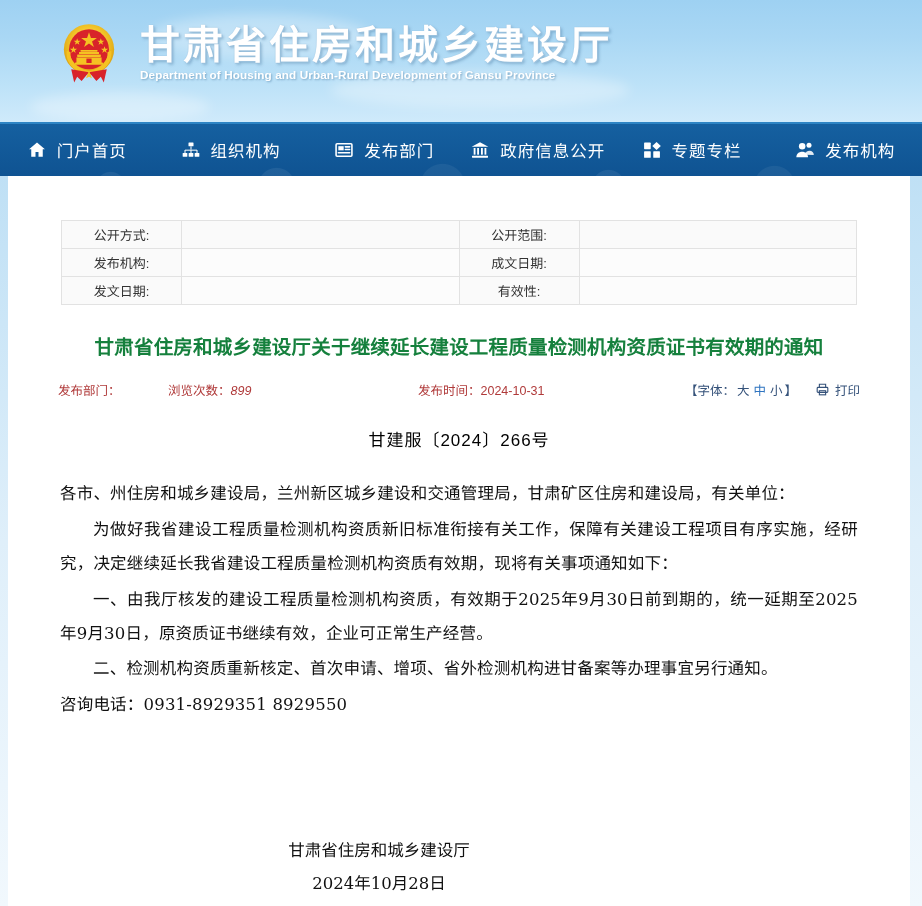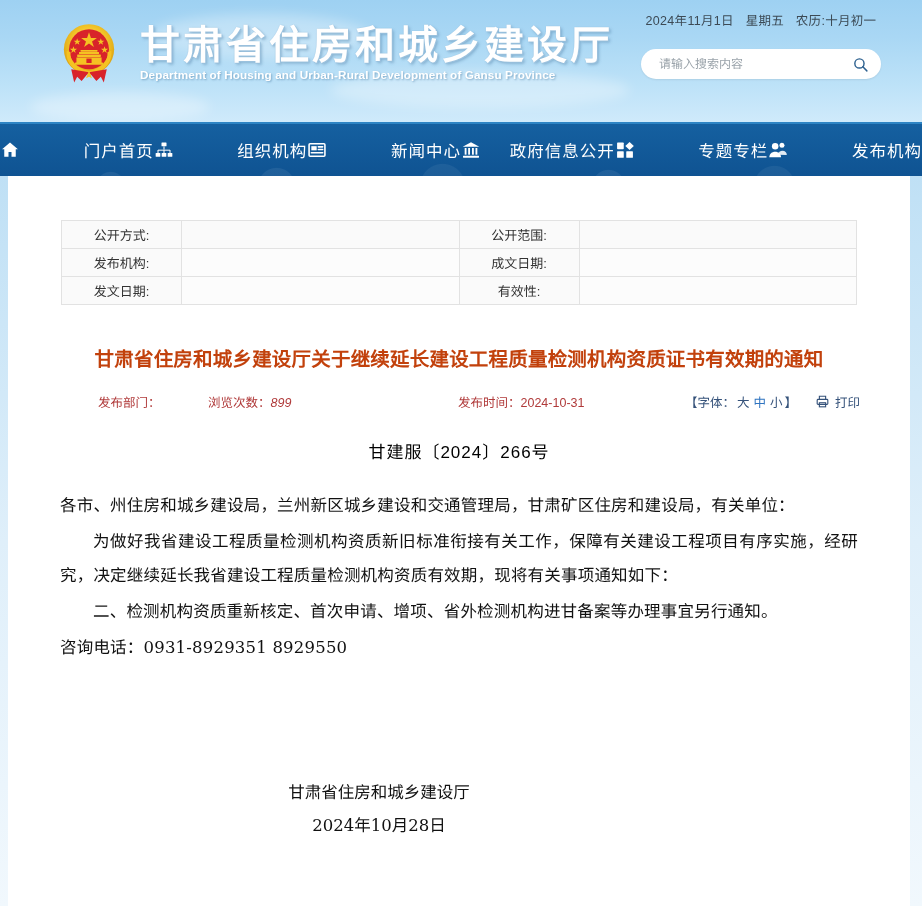--- a/index.html
+++ b/index.html
@@ -132,21 +132,21 @@
       linear-gradient(180deg, #1560a0 0%, #0f5392 100%);
     border-top: 2px solid #2d84c4;
     display: flex;
     align-items: center;
     overflow: hidden;
   }
   .nav-item {
     flex: 1;
     display: flex;
     align-items: center;
-    justify-content: space-between;
+    justify-content: center;
     gap: 10px;
     color: #ffffff;
     font-size: 16.5px;
     letter-spacing: 1px;
     cursor: pointer;
     height: 100%;
     text-decoration: none;
     white-space: nowrap;
   }
   .nav-icon {
@@ -193,41 +193,41 @@
     text-align: center;
     background: #fafafa;
     color: #333;
     white-space: nowrap;
   }
   .meta-table td.val { background: #fcfcfc; }
   .meta-table tr:first-child td.val { background: #fafafa; }
 
   
   .article-title {
-    margin-top: 40px;
+    margin-top: 28px;
     text-align: center;
     font-size: 19.5px;
     font-weight: 700;
-    color: #c2410c;
+    color: #15803d;
     letter-spacing: 0.2px;
     line-height: 1.5;
     font-family: "DejaVu Sans", "Liberation Sans", sans-serif;
   }
 
   
   .meta-bar {
     margin-top: 14px;
     height: 26px;
     display: flex;
     align-items: center;
     font-size: 12.5px;
     color: #b03a3a;
     position: relative;
   }
-  .mb-dept   { width: 110px; margin-left: 40px; }
+  .mb-dept   { width: 110px; }
   .mb-views  { width: 250px; }
   .mb-views i { font-style: italic; }
   .mb-time   { flex: 1; }
   .mb-tools {
     display: flex;
     align-items: flex-end;
     gap: 18px;
     color: #35527a;
   }
   .font-ctl { white-space: nowrap; color: #35527a; font-size: 12.5px; }
@@ -323,36 +323,20 @@
         <path d="M50 76 L60 88 L66 82 L70 90 L74 72 Z"></path>
       </g>
       <path d="M50 74 L46 84 L50 82 L54 84 Z" fill="#f5c222"></path>
     </svg>
     <div class="brand-text">
       <div class="brand-cn">甘肃省住房和城乡建设厅</div>
       <div class="brand-en">Department of Housing and Urban-Rural Development of Gansu Province</div>
     </div>
   </div>
 
-  <div class="header-right">
-    <div class="date-line">
-      <span>2024年11月1日</span>
-      <span>星期五</span>
-      <span>农历:十月初一</span>
-    </div>
-    <div class="search-box">
-      <input class="search-input" type="text" placeholder="请输入搜索内容" style="">
-      <button class="search-btn">
-        <svg width="17" height="17" viewBox="0 0 24 24" fill="none" stroke="#2b5f8e" stroke-width="2">
-          <circle cx="10.5" cy="10.5" r="6.5"></circle>
-          <line x1="15.3" y1="15.3" x2="21" y2="21" stroke-linecap="round"></line>
-        </svg>
-      </button>
-    </div>
-  </div>
 </header>
 
 <nav class="main-nav">
   <a class="nav-item" href="#">
     <span class="nav-icon">
       <svg width="20" height="20" viewBox="0 0 24 24" fill="#ffffff">
         <path d="M12 3L2.5 11h2.6v9h5.1v-5.6h3.6V20h5.1v-9h2.6z"></path>
       </svg>
     </span>
     <span>门户首页</span>
@@ -376,21 +360,21 @@
   <a class="nav-item" href="#">
     <span class="nav-icon">
       <svg width="20" height="20" viewBox="0 0 24 24" fill="none" stroke="#ffffff" stroke-width="1.9">
         <rect x="2.5" y="4.5" width="19" height="15" rx="1.2"></rect>
         <rect x="5.2" y="7.4" width="6.4" height="5" fill="#ffffff" stroke="none"></rect>
         <line x1="13.6" y1="8.2" x2="18.8" y2="8.2" stroke-linecap="round"></line>
         <line x1="13.6" y1="11.4" x2="18.8" y2="11.4" stroke-linecap="round"></line>
         <line x1="5.2" y1="15.3" x2="18.8" y2="15.3" stroke-linecap="round"></line>
       </svg>
     </span>
-    <span>新闻中心</span>
+    <span>发布部门</span>
   </a>
   <a class="nav-item" href="#">
     <span class="nav-icon">
       <svg width="20" height="20" viewBox="0 0 24 24" fill="#ffffff">
         <polygon points="12,2.6 22,8 2,8"></polygon>
         <rect x="4.4" y="9.6" width="2.2" height="8"></rect>
         <rect x="8.6" y="9.6" width="2.2" height="8"></rect>
         <rect x="13.2" y="9.6" width="2.2" height="8"></rect>
         <rect x="17.4" y="9.6" width="2.2" height="8"></rect>
         <rect x="2.4" y="18.8" width="19.2" height="2.4" rx="0.5"></rect>
@@ -465,20 +449,21 @@
           <span>打印</span>
         </span>
       </span>
     </div>
 
     <div class="doc-number">甘建服〔2024〕266号</div>
 
     <div class="article-body">
       <p>各市、州住房和城乡建设局，兰州新区城乡建设和交通管理局，甘肃矿区住房和建设局，有关单位：</p>
       <p class="indent">为做好我省建设工程质量检测机构资质新旧标准衔接有关工作，保障有关建设工程项目有序实施，经研究，决定继续延长我省建设工程质量检测机构资质有效期，现将有关事项通知如下：</p>
+      <p class="indent">一、由我厅核发的建设工程质量检测机构资质，有效期于2025年9月30日前到期的，统一延期至2025年9月30日，原资质证书继续有效，企业可正常生产经营。</p>
       <p class="indent">二、检测机构资质重新核定、首次申请、增项、省外检测机构进甘备案等办理事宜另行通知。</p>
       <p>咨询电话：0931-8929351  8929550</p>
     </div>
 
     <div class="signature">
       <div>甘肃省住房和城乡建设厅</div>
       <div>2024年10月28日</div>
     </div>
 
   </main>

